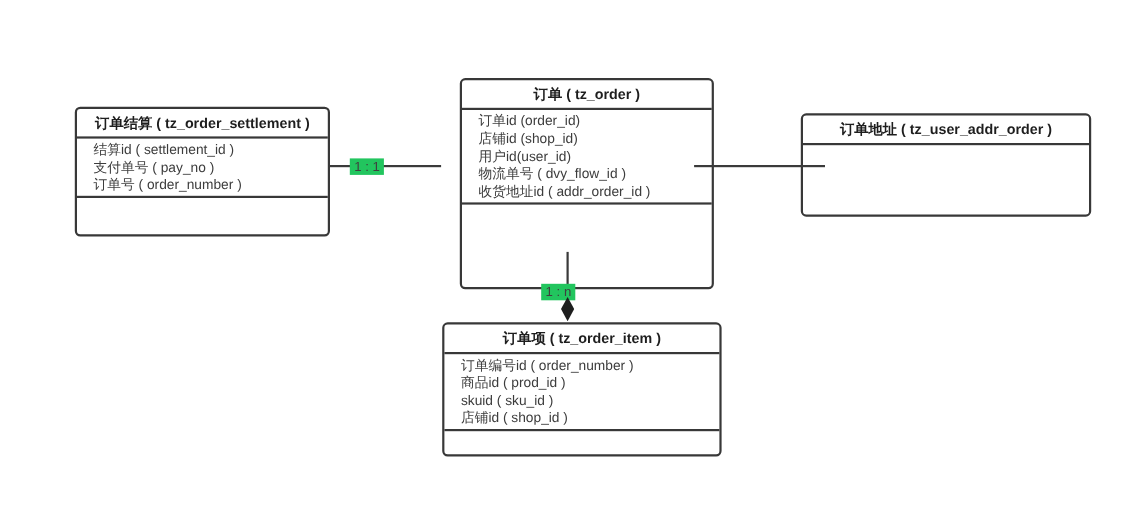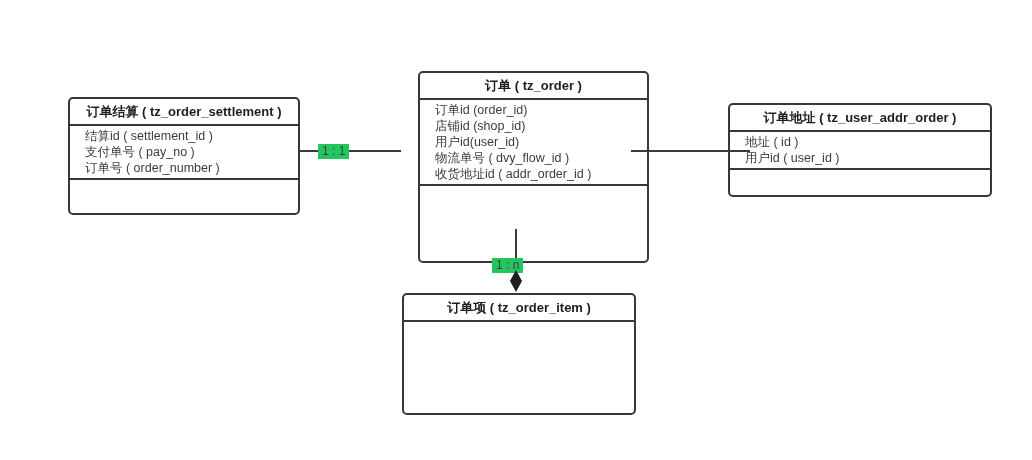--- a/index.html
+++ b/index.html
@@ -79,29 +79,31 @@
       <div class="field">店铺id (shop_id)</div>
       <div class="field">用户id(user_id)</div>
       <div class="field">物流单号 ( dvy_flow_id )</div>
       <div class="field">收货地址id ( addr_order_id )</div>
     </div>
     <div class="entity-footer"></div>
   </div>
 
   <div class="entity" style="left:728px; top:103px; width:264px; height:94px;">
     <div class="entity-title">订单地址 ( tz_user_addr_order )</div>
-    <div class="entity-fields">
-      <div class="field">地址 ( id )</div>
-      <div class="field">用户id ( user_id )</div>
-    </div>
     <div class="entity-footer"></div>
   </div>
 
-  <div class="entity" style="left:402px; top:293px; width:234px; height:122px;">
+  <div class="entity" style="left:402px; top:293px; width:254px; height:122px;">
     <div class="entity-title">订单项 ( tz_order_item )</div>
+    <div class="entity-fields">
+      <div class="field">订单编号id ( order_number )</div>
+      <div class="field">商品id ( prod_id )</div>
+      <div class="field">skuid ( sku_id )</div>
+      <div class="field">店铺id ( shop_id )</div>
+    </div>
     <div class="entity-footer"></div>
   </div>
 
   <div class="h-line" style="left:300px; top:150px; width:101px;"></div>
   <div class="rel-label" style="left:318px; top:144px;">1 : 1</div>
 
   <div class="h-line" style="left:631px; top:150px; width:119px;"></div>
 
   <div class="v-line" style="left:515px; top:229px; height:44px;"></div>
   <div class="rel-label" style="left:492px; top:258px;text-align:center;">1 : n</div>

